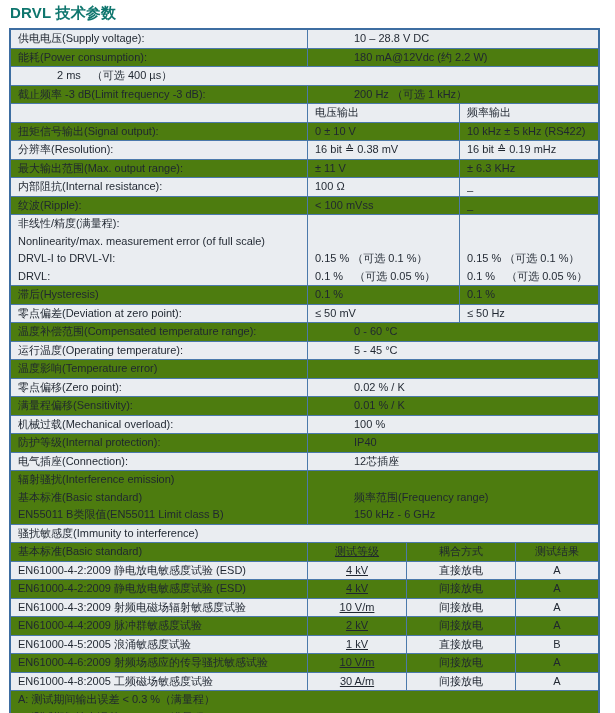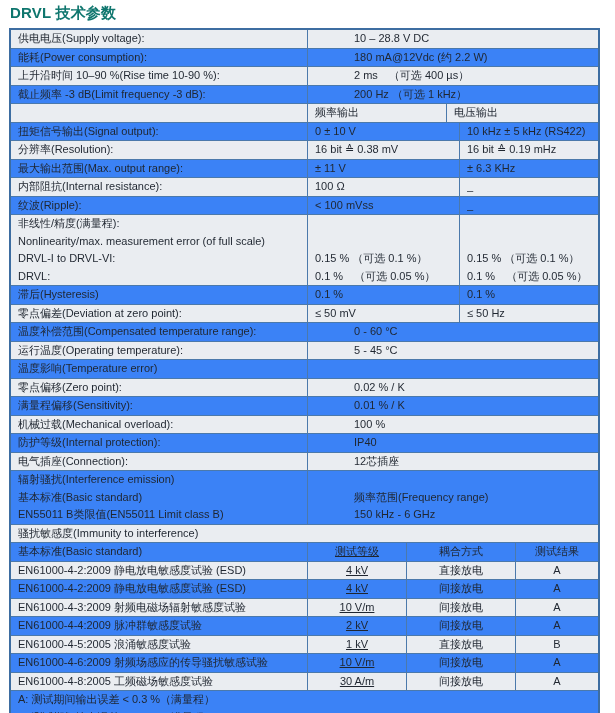--- a/index.html
+++ b/index.html
@@ -14,21 +14,21 @@
     margin:4px 0 5px 10px;letter-spacing:0.2px;
   }
   .spec-table{
     margin-left:9px;width:591px;box-sizing:border-box;
     border:2px solid var(--border-outer,#3d6da1);
     background:#fff;
   }
   .row{display:flex;align-items:flex-end;}
   .row + .row{border-top:1px solid var(--border,#4b79ab);}
   .bg-alt{background:var(--row-alt,#eaedf1);}
-  .bg-white{background:#3b82f6;}
+  .bg-white{background:#4d7c0f;}
   .cell{box-sizing:border-box;padding:0 7px;font-size:11px;}
   .cell + .cell{border-left:1px solid var(--border,#4b79ab);}
   .line{min-height:17.5px;line-height:17.5px;white-space:nowrap;overflow:hidden;}
   
   .c-label{width:296px;flex:none;}
   .c-vfull{flex:1;min-width:0;padding-left:46px;}
   .c-v1{width:152px;flex:none;}
   .c-v2{flex:1;min-width:0;}
   .c-full{flex:1;min-width:0;}
   .c-t2{width:99px;flex:none;text-align:center;text-decoration:underline;}
@@ -51,44 +51,41 @@
     </div>
     <div class="row bg-white">
       <div class="cell c-label">
         <div class="line">能耗(Power consumption):</div>
       </div>
       <div class="cell c-vfull">
         <div class="line">180 mA@12Vdc (约 2.2 W)</div>
       </div>
     </div>
     <div class="row bg-alt">
-      <div class="cell c-label">
-        <div class="line">上升沿时间 10–90 %(Rise time 10-90 %):</div>
-      </div>
       <div class="cell c-vfull">
         <div class="line">2 ms　（可选 400 µs）</div>
       </div>
     </div>
     <div class="row bg-white">
       <div class="cell c-label">
         <div class="line">截止频率 -3 dB(Limit frequency -3 dB):</div>
       </div>
       <div class="cell c-vfull">
         <div class="line">200 Hz （可选 1 kHz）</div>
       </div>
     </div>
     <div class="row bg-alt">
       <div class="cell c-label">
         <div class="line">&nbsp;</div>
       </div>
+      <div class="cell c-v1">
+        <div class="line">电压输出</div>
+      </div>
       <div class="cell c-v2">
         <div class="line">频率输出</div>
-      </div>
-      <div class="cell c-v1">
-        <div class="line">电压输出</div>
       </div>
     </div>
     <div class="row bg-white">
       <div class="cell c-label">
         <div class="line">扭矩信号输出(Signal output):</div>
       </div>
       <div class="cell c-v1">
         <div class="line">0 ± 10 V</div>
       </div>
       <div class="cell c-v2">

